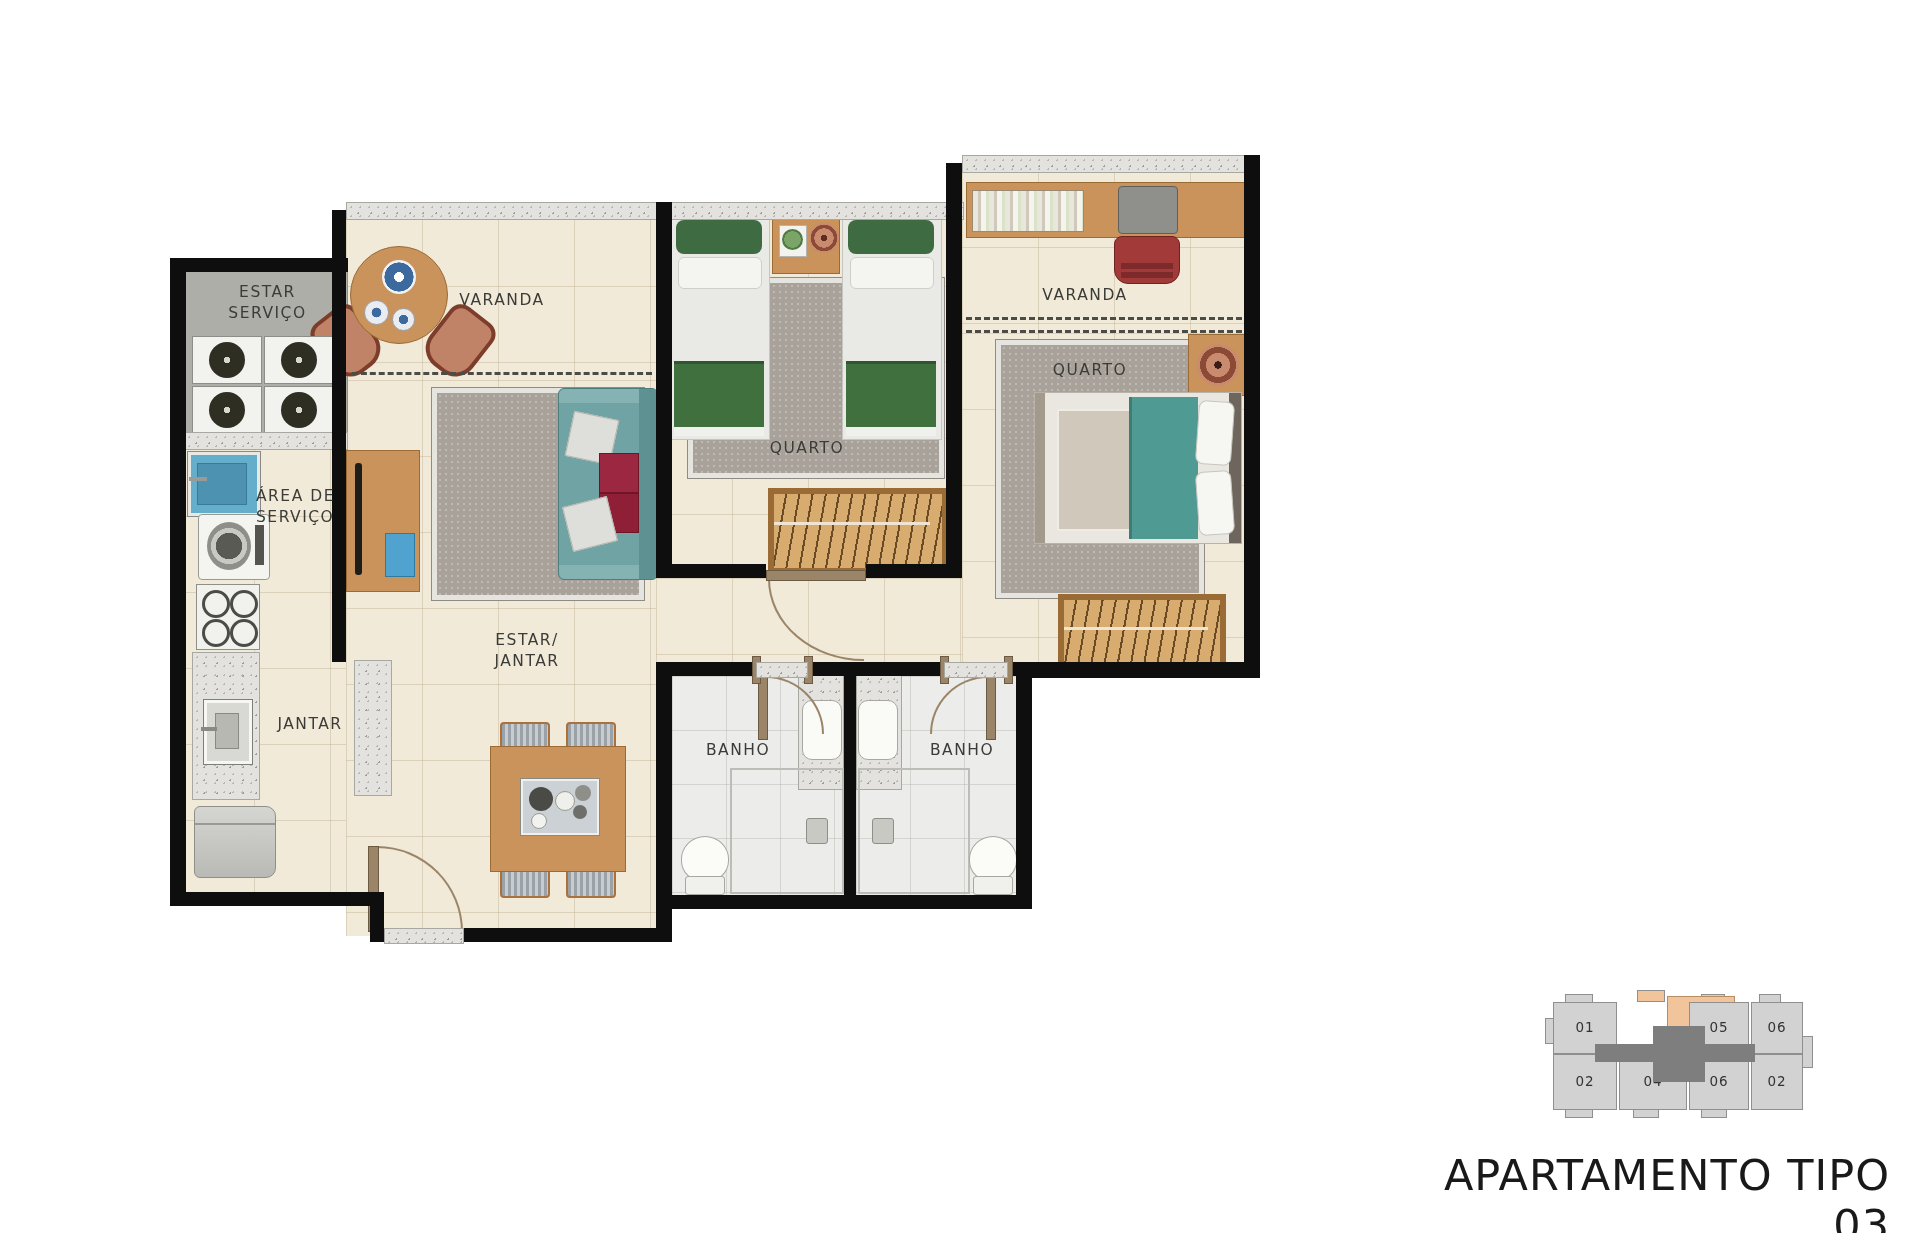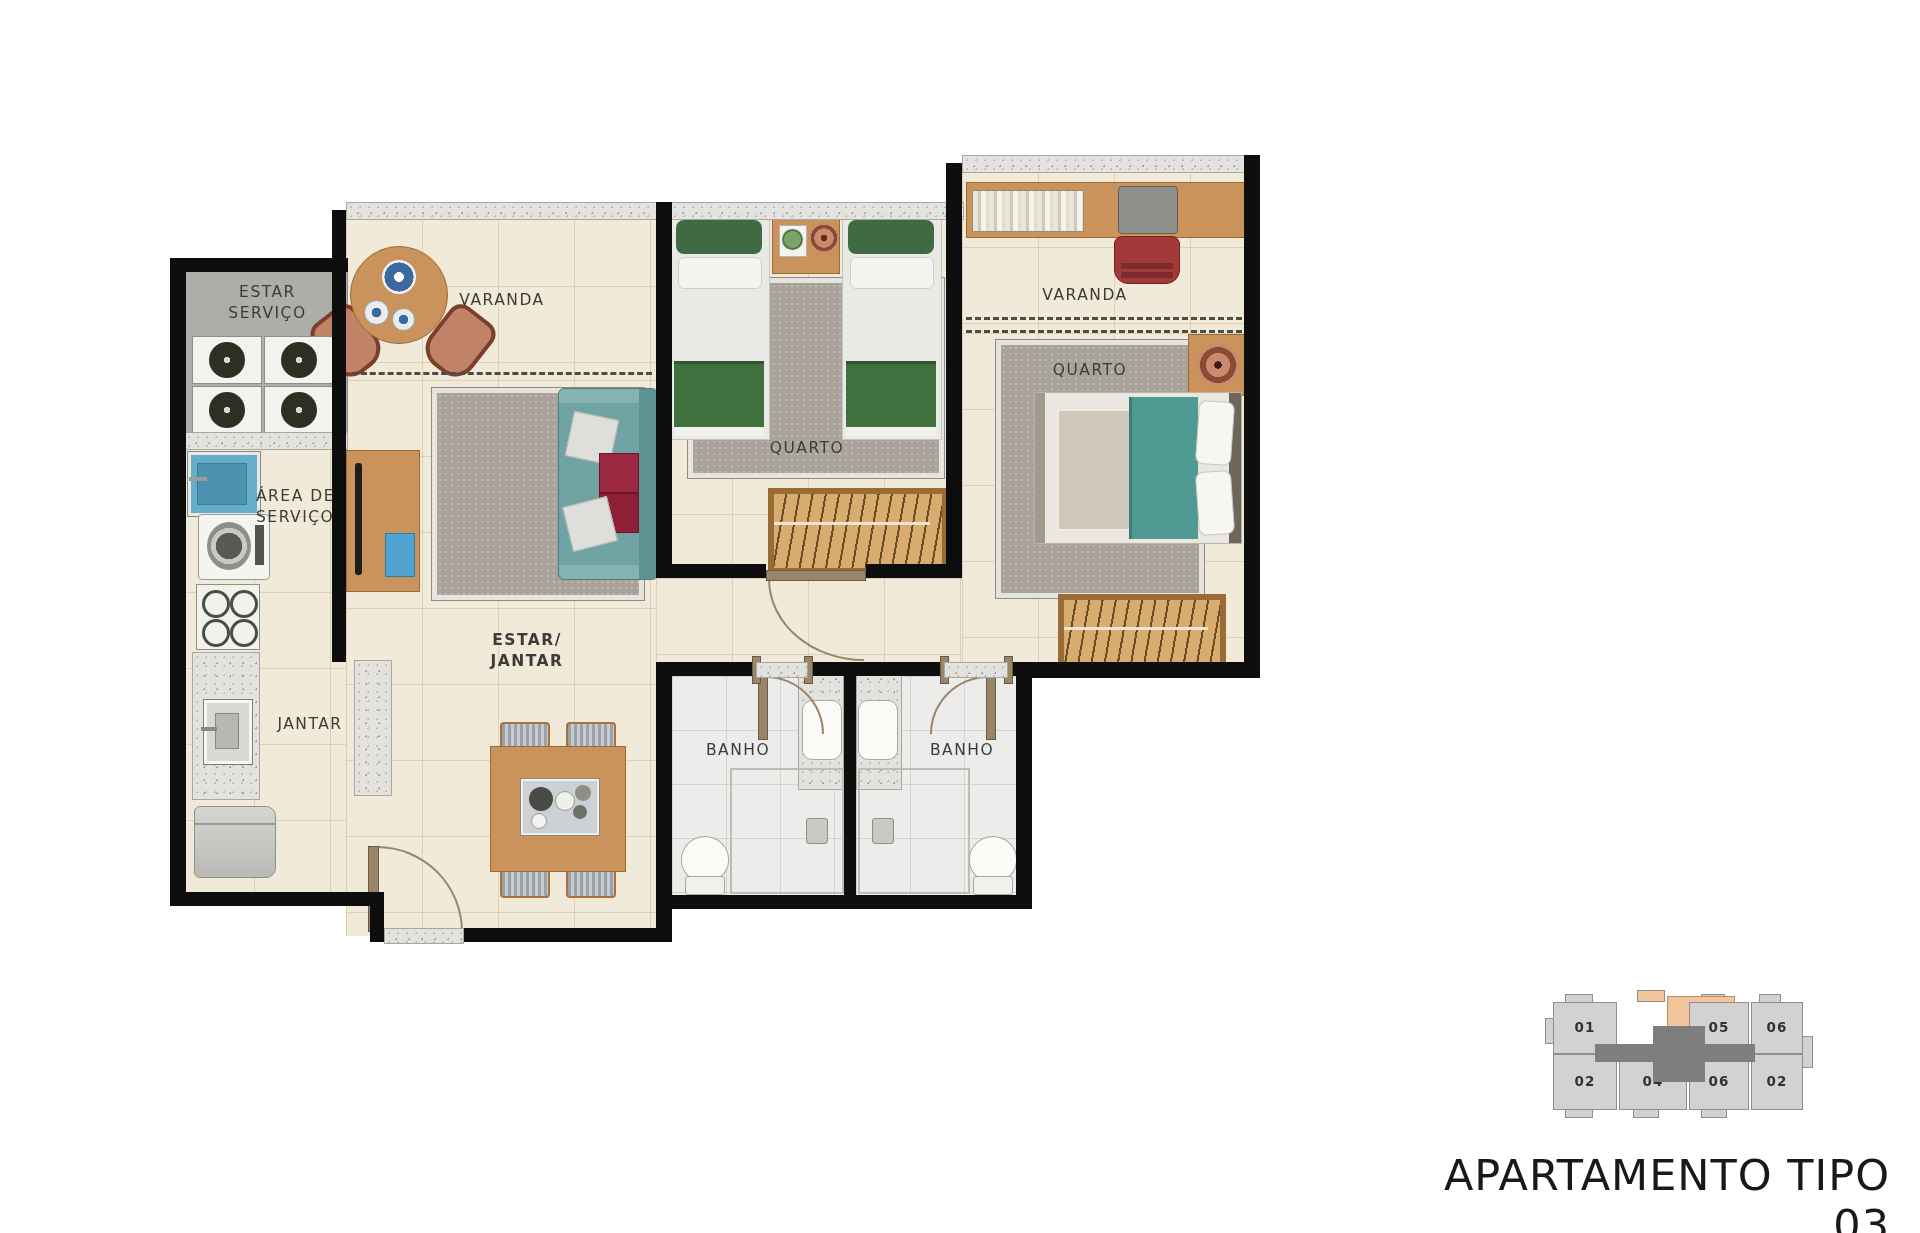--- a/index.html
+++ b/index.html
@@ -152,21 +152,21 @@
   <div class="rug" style="left:432px;top:388px;width:202px;height:202px;"></div>
   <div class="abs" style="left:558px;top:388px;width:98px;height:190px;background:#6fa3a4;border:1px solid #4e7d7e;border-radius:6px;z-index:12;">
     <div class="abs" style="right:0;top:0;width:18px;height:190px;background:#5e9192;border-radius:0 6px 6px 0;"></div>
     <div class="abs" style="left:0;top:0;width:80px;height:14px;background:#85b3b4;border-radius:6px 0 0 0;"></div>
     <div class="abs" style="left:0;bottom:0;width:80px;height:14px;background:#85b3b4;border-radius:0 0 0 6px;"></div>
     <div class="abs" style="left:10px;top:26px;width:44px;height:44px;background:#dededa;border:1px solid #b5b5b0;transform:rotate(12deg);z-index:2;"></div>
     <div class="abs" style="left:40px;top:64px;width:38px;height:38px;background:#9c2740;border:1px solid #6e1527;z-index:2;"></div>
     <div class="abs" style="left:40px;top:104px;width:38px;height:38px;background:#8e1f36;border:1px solid #6e1527;z-index:2;"></div>
     <div class="abs" style="left:8px;top:112px;width:44px;height:44px;background:#dededa;border:1px solid #b5b5b0;transform:rotate(-14deg);z-index:2;"></div>
     </div>
-  <div class="lbl" style="left:462px;top:630px;width:130px;font-weight:bold;">
+  <div class="lbl" style="left:462px;top:630px;width:130px;">
     <span>ESTAR/</span>
       <span>JANTAR</span>
   </div>
   <div class="abs" style="left:500px;top:722px;width:46px;height:32px;background:repeating-linear-gradient(90deg,#9aa2a8 0 3px,#c6ccd0 3px 6px);border:2px solid #a9713e;border-radius:4px;z-index:11;"></div>
   <div class="abs" style="left:566px;top:722px;width:46px;height:32px;background:repeating-linear-gradient(90deg,#9aa2a8 0 3px,#c6ccd0 3px 6px);border:2px solid #a9713e;border-radius:4px;z-index:11;"></div>
   <div class="abs" style="left:500px;top:862px;width:46px;height:32px;background:repeating-linear-gradient(90deg,#9aa2a8 0 3px,#c6ccd0 3px 6px);border:2px solid #a9713e;border-radius:4px;z-index:11;"></div>
   <div class="abs" style="left:566px;top:862px;width:46px;height:32px;background:repeating-linear-gradient(90deg,#9aa2a8 0 3px,#c6ccd0 3px 6px);border:2px solid #a9713e;border-radius:4px;z-index:11;"></div>
   <div class="abs wood" style="left:490px;top:746px;width:134px;height:124px;z-index:12;">
     <div class="abs" style="left:30px;top:32px;width:74px;height:52px;background:#ccd1d5;border:2px solid #f0f0ec;box-shadow:0 0 0 1px #8a8a84;"></div>
     <div class="abs" style="left:38px;top:40px;width:24px;height:24px;border-radius:50%;background:#4a4a46;"></div>
@@ -257,21 +257,21 @@
     <div class="abs" style="left:162px;top:8px;width:34px;height:62px;background:#f6f6f3;border:1px solid #c6c6c0;border-radius:8px;transform:rotate(4deg);"></div>
     <div class="abs" style="left:162px;top:78px;width:34px;height:62px;background:#f6f6f3;border:1px solid #c6c6c0;border-radius:8px;transform:rotate(-4deg);"></div>
     </div>
   <div class="abs" style="left:1058px;top:594px;width:156px;height:72px;background:repeating-linear-gradient(100deg,#d8ab6e 0 11px,#6b4a26 11px 13px);border:6px solid #9a6b35;z-index:12;">
     <div class="abs" style="left:0;top:27px;width:144px;height:3px;background:#efe4d2;"></div>
     </div>
   <div class="lbl" style="left:1025px;top:360px;width:130px;">
       <span>QUARTO</span>
     </div>
 
-  <div class="abs" style="left:1545px;top:992px;width:266px;height:126px;z-index:10;font-weight:bold;">
+  <div class="abs" style="left:1545px;top:992px;width:266px;height:126px;z-index:10;">
     <div class="keynotch" style="left:20px;top:2px;width:26px;height:10px;"></div>
     <div class="keynotch" style="left:92px;top:-2px;width:26px;height:10px;background:#f2c49c;"></div>
     <div class="keynotch" style="left:156px;top:2px;width:22px;height:10px;"></div>
     <div class="keynotch" style="left:214px;top:2px;width:20px;height:10px;"></div>
     <div class="keynotch" style="left:0px;top:26px;width:10px;height:24px;"></div>
     <div class="keynotch" style="left:256px;top:44px;width:10px;height:30px;"></div>
     <div class="keynotch" style="left:88px;top:114px;width:24px;height:10px;"></div>
     <div class="keynotch" style="left:156px;top:114px;width:24px;height:10px;"></div>
     <div class="keynotch" style="left:20px;top:114px;width:26px;height:10px;"></div>
     <div class="keycell" style="left:8px;top:10px;width:62px;height:50px;">

